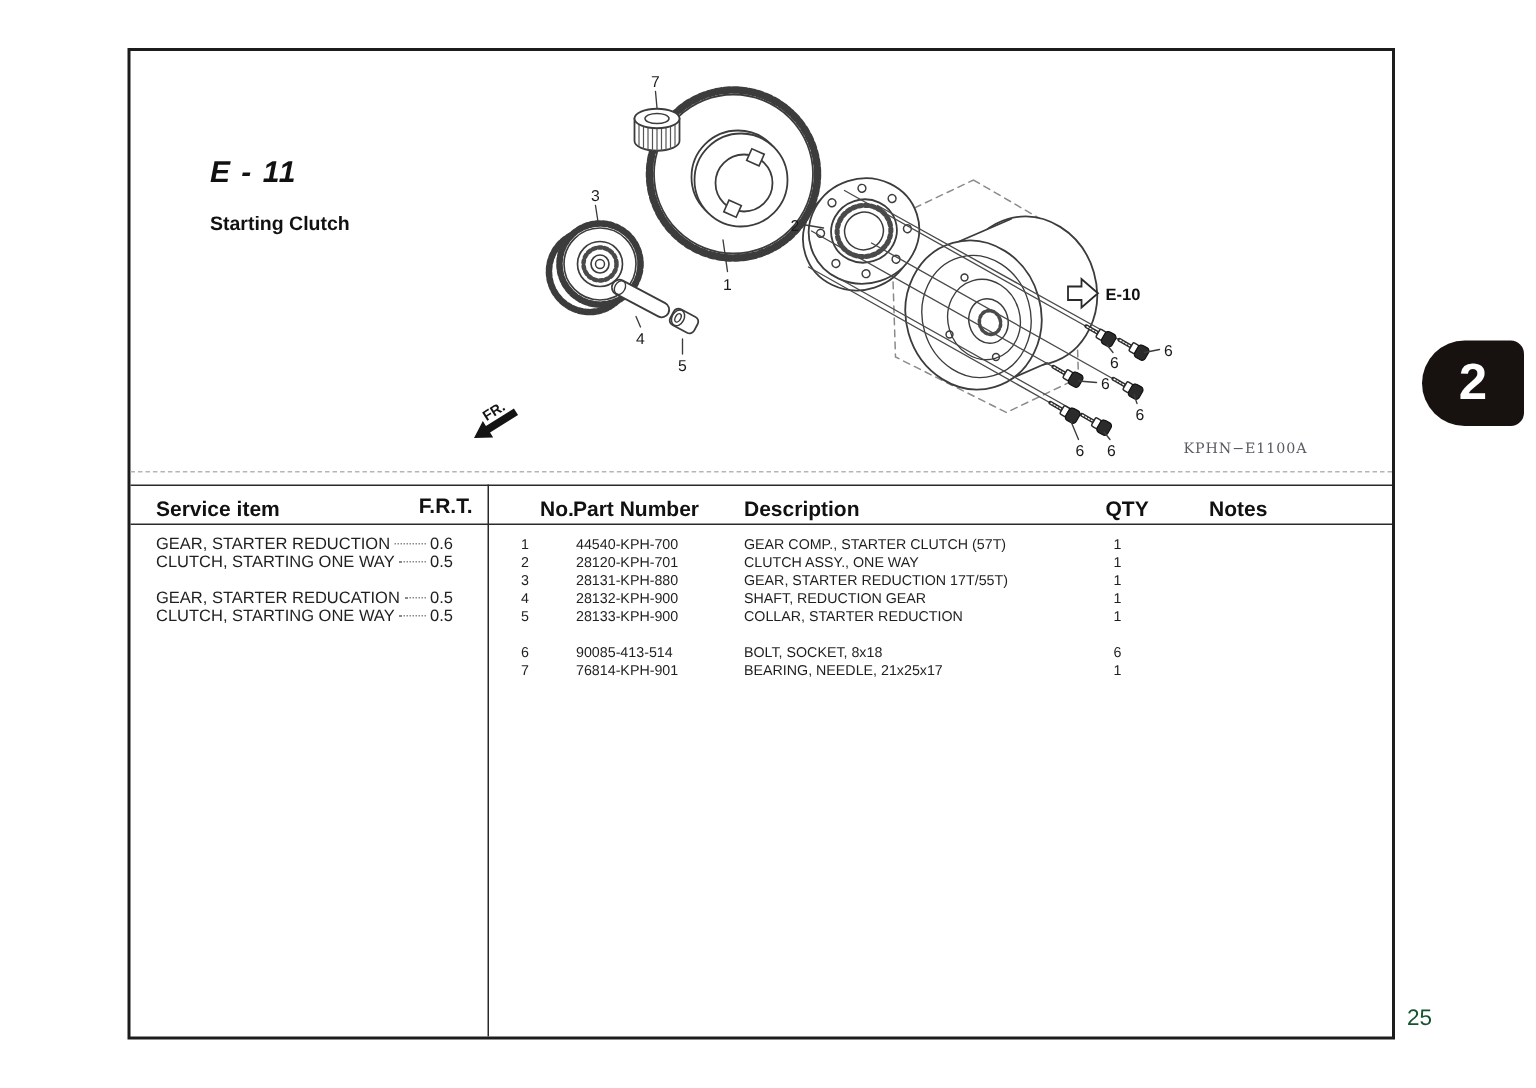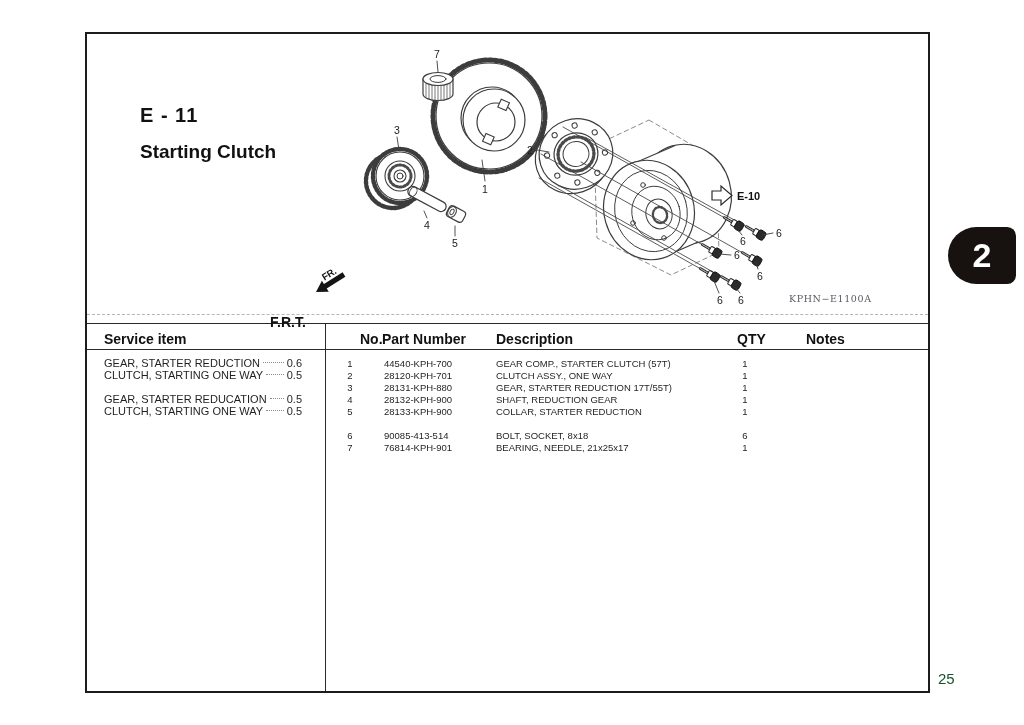--- a/index.html
+++ b/index.html
@@ -4,22 +4,22 @@
 <style>
   html,body{margin:0;padding:0;}
   body{
     width:1024px;height:725px;position:relative;background:#ffffff;
     font-family:"Liberation Sans",sans-serif;color:#222;overflow:hidden;
   }
   .frame{
     position:absolute;left:85px;top:32px;width:845px;height:661px;
     border:2px solid #1c1c1c;box-sizing:border-box;background:#fff;
   }
-  .title-code{position:absolute;left:53px;top:70px;font-size:20px;font-weight:bold;letter-spacing:1px;color:#111;}
-  .title-name{position:absolute;left:53px;top:107px;font-size:19px;font-weight:bold;color:#111;}
+  .title-code{position:absolute;left:53px;top:70px;font-size:20px;font-weight:bold;letter-spacing:1px;color:#111;font-style:italic;}
+  .title-name{position:absolute;left:53px;top:107px;font-size:13px;font-weight:bold;color:#111;}
   .diagram-svg{position:absolute;left:0;top:0;width:841px;height:290px;}
   .dash-sep{position:absolute;left:0;top:280px;width:841px;border-top:1px dashed #b5b5b5;}
   .tbl-topline{position:absolute;left:0;top:289px;width:841px;border-top:1.5px solid #2a2a2a;}
   .tbl-headline{position:absolute;left:0;top:315px;width:841px;border-top:1px solid #2a2a2a;}
   .tbl-vline{position:absolute;left:238px;top:289px;width:0;height:368px;border-left:1px solid #2a2a2a;}
   .th{position:absolute;font-size:14px;font-weight:bold;color:#111;white-space:nowrap;}
   .td{position:absolute;font-size:9.5px;color:#1f1f1f;white-space:nowrap;line-height:11px;}
   .srv-row{position:absolute;left:17px;width:198px;display:flex;align-items:center;font-size:11px;color:#1f1f1f;line-height:11px;}
   .srv-row .dots{flex:1;border-bottom:1px dotted #8a8a8a;margin:0 3px 2px 3px;min-width:8px;}
   .chapter-tab{
@@ -195,21 +195,21 @@
     <text class="serif-code" x="789" y="302" fill="#5a5a64" stroke="none" font-size="9.5" letter-spacing="0.6">KPHN−E1100A</text>
   </svg>
 
   <div class="dash-sep"></div>
   <div class="tbl-topline"></div>
   <div class="tbl-headline"></div>
   <div class="tbl-vline"></div>
 
   <div>
     <span class="th" style="left:17px;top:297px">Service item</span>
-    <span class="th" style="left:183px;top:280px;width:45px;">F.R.T.</span>
+    <span class="th" style="left:183px;top:295px;width:45px;text-align:right">F.R.T.</span>
 
     <div class="srv-row" style="top:324px">
       <span>GEAR, STARTER REDUCTION</span>
       <span class="dots"></span>
       <span>0.6</span>
     </div>
     <div class="srv-row" style="top:336px">
       <span>CLUTCH, STARTING ONE WAY</span>
       <span class="dots"></span>
       <span>0.5</span>

